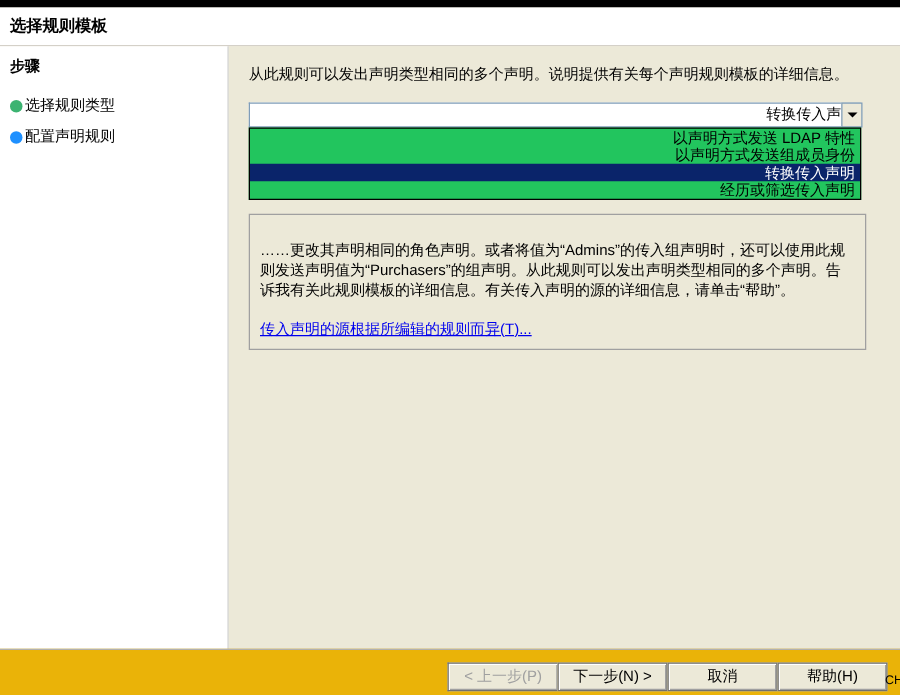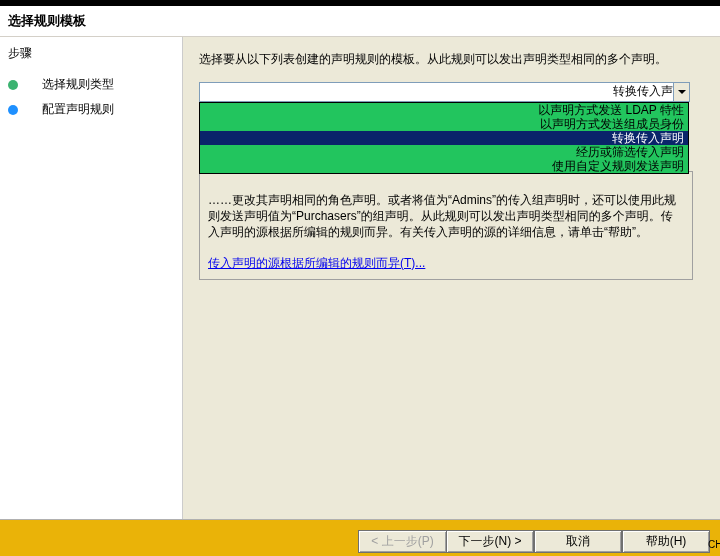--- a/index.html
+++ b/index.html
@@ -40,27 +40,27 @@
   }
   #sidebar {
     width: 183px;
     background: #ffffff;
     border-right: 1px solid #ccc;
     box-sizing: border-box;
     padding: 8px 6px;
   }
   #sidebar h2 {
     font-size: 12px;
-    font-weight: normal;
+    font-weight: bold;
     margin: 0 0 14px 2px;
   }
   .step-row {
     display: flex;
     align-items: center;
-    gap: 24px;
+    gap: 2px;
     margin-bottom: 8px;
     padding-left: 2px;
   }
   .step-dot {
     width: 10px;
     height: 10px;
     border-radius: 50%;
     flex: 0 0 auto;
   }
   .dot-done { background: #3CB371; }
@@ -221,42 +221,41 @@
       </div>
 
       <div class="step-row">
         <span class="step-dot dot-active"></span>
         <span class="step-label">配置声明规则</span>
       </div>
     </div>
 
     <div id="main">
 
-      <div id="instruction">选择要从以下列表创建的声明规则的模板。从此规则可以发出声明类型相同的多个声明。</div>
+      <div id="instruction">从此规则可以发出声明类型相同的多个声明。说明提供有关每个声明规则模板的详细信息。</div>
 
 
       <div class="combo-wrap">
         <div class="combo">
           <span class="combo-text">转换传入声明</span>
           <span class="combo-btn">
             <span class="tri"></span>
           </span>
         </div>
 
         <div class="dropdown-list">
           <div class="dropdown-item">以声明方式发送 LDAP 特性</div>
           <div class="dropdown-item">以声明方式发送组成员身份</div>
           <div class="dropdown-item selected">转换传入声明</div>
           <div class="dropdown-item">经历或筛选传入声明</div>
-          <div class="dropdown-item">使用自定义规则发送声明</div>
         </div>
       </div>
 
       <div class="desc-box">
-        <span class="desc-text">……更改其声明相同的角色声明。或者将值为“Admins”的传入组声明时，还可以使用此规则发送声明值为“Purchasers”的组声明。从此规则可以发出声明类型相同的多个声明。传入声明的源根据所编辑的规则而异。有关传入声明的源的详细信息，请单击“帮助”。</span>
+        <span class="desc-text">……更改其声明相同的角色声明。或者将值为“Admins”的传入组声明时，还可以使用此规则发送声明值为“Purchasers”的组声明。从此规则可以发出声明类型相同的多个声明。告诉我有关此规则模板的详细信息。有关传入声明的源的详细信息，请单击“帮助”。</span>
         <a class="more-link">传入声明的源根据所编辑的规则而异(T)...</a>
       </div>
 
     </div>
   </div>
 
   <div id="footer">
     <div class="btn-pair">
       <button class="btn disabled">&lt; 上一步(P)</button>
       <button class="btn">下一步(N) &gt;</button>

